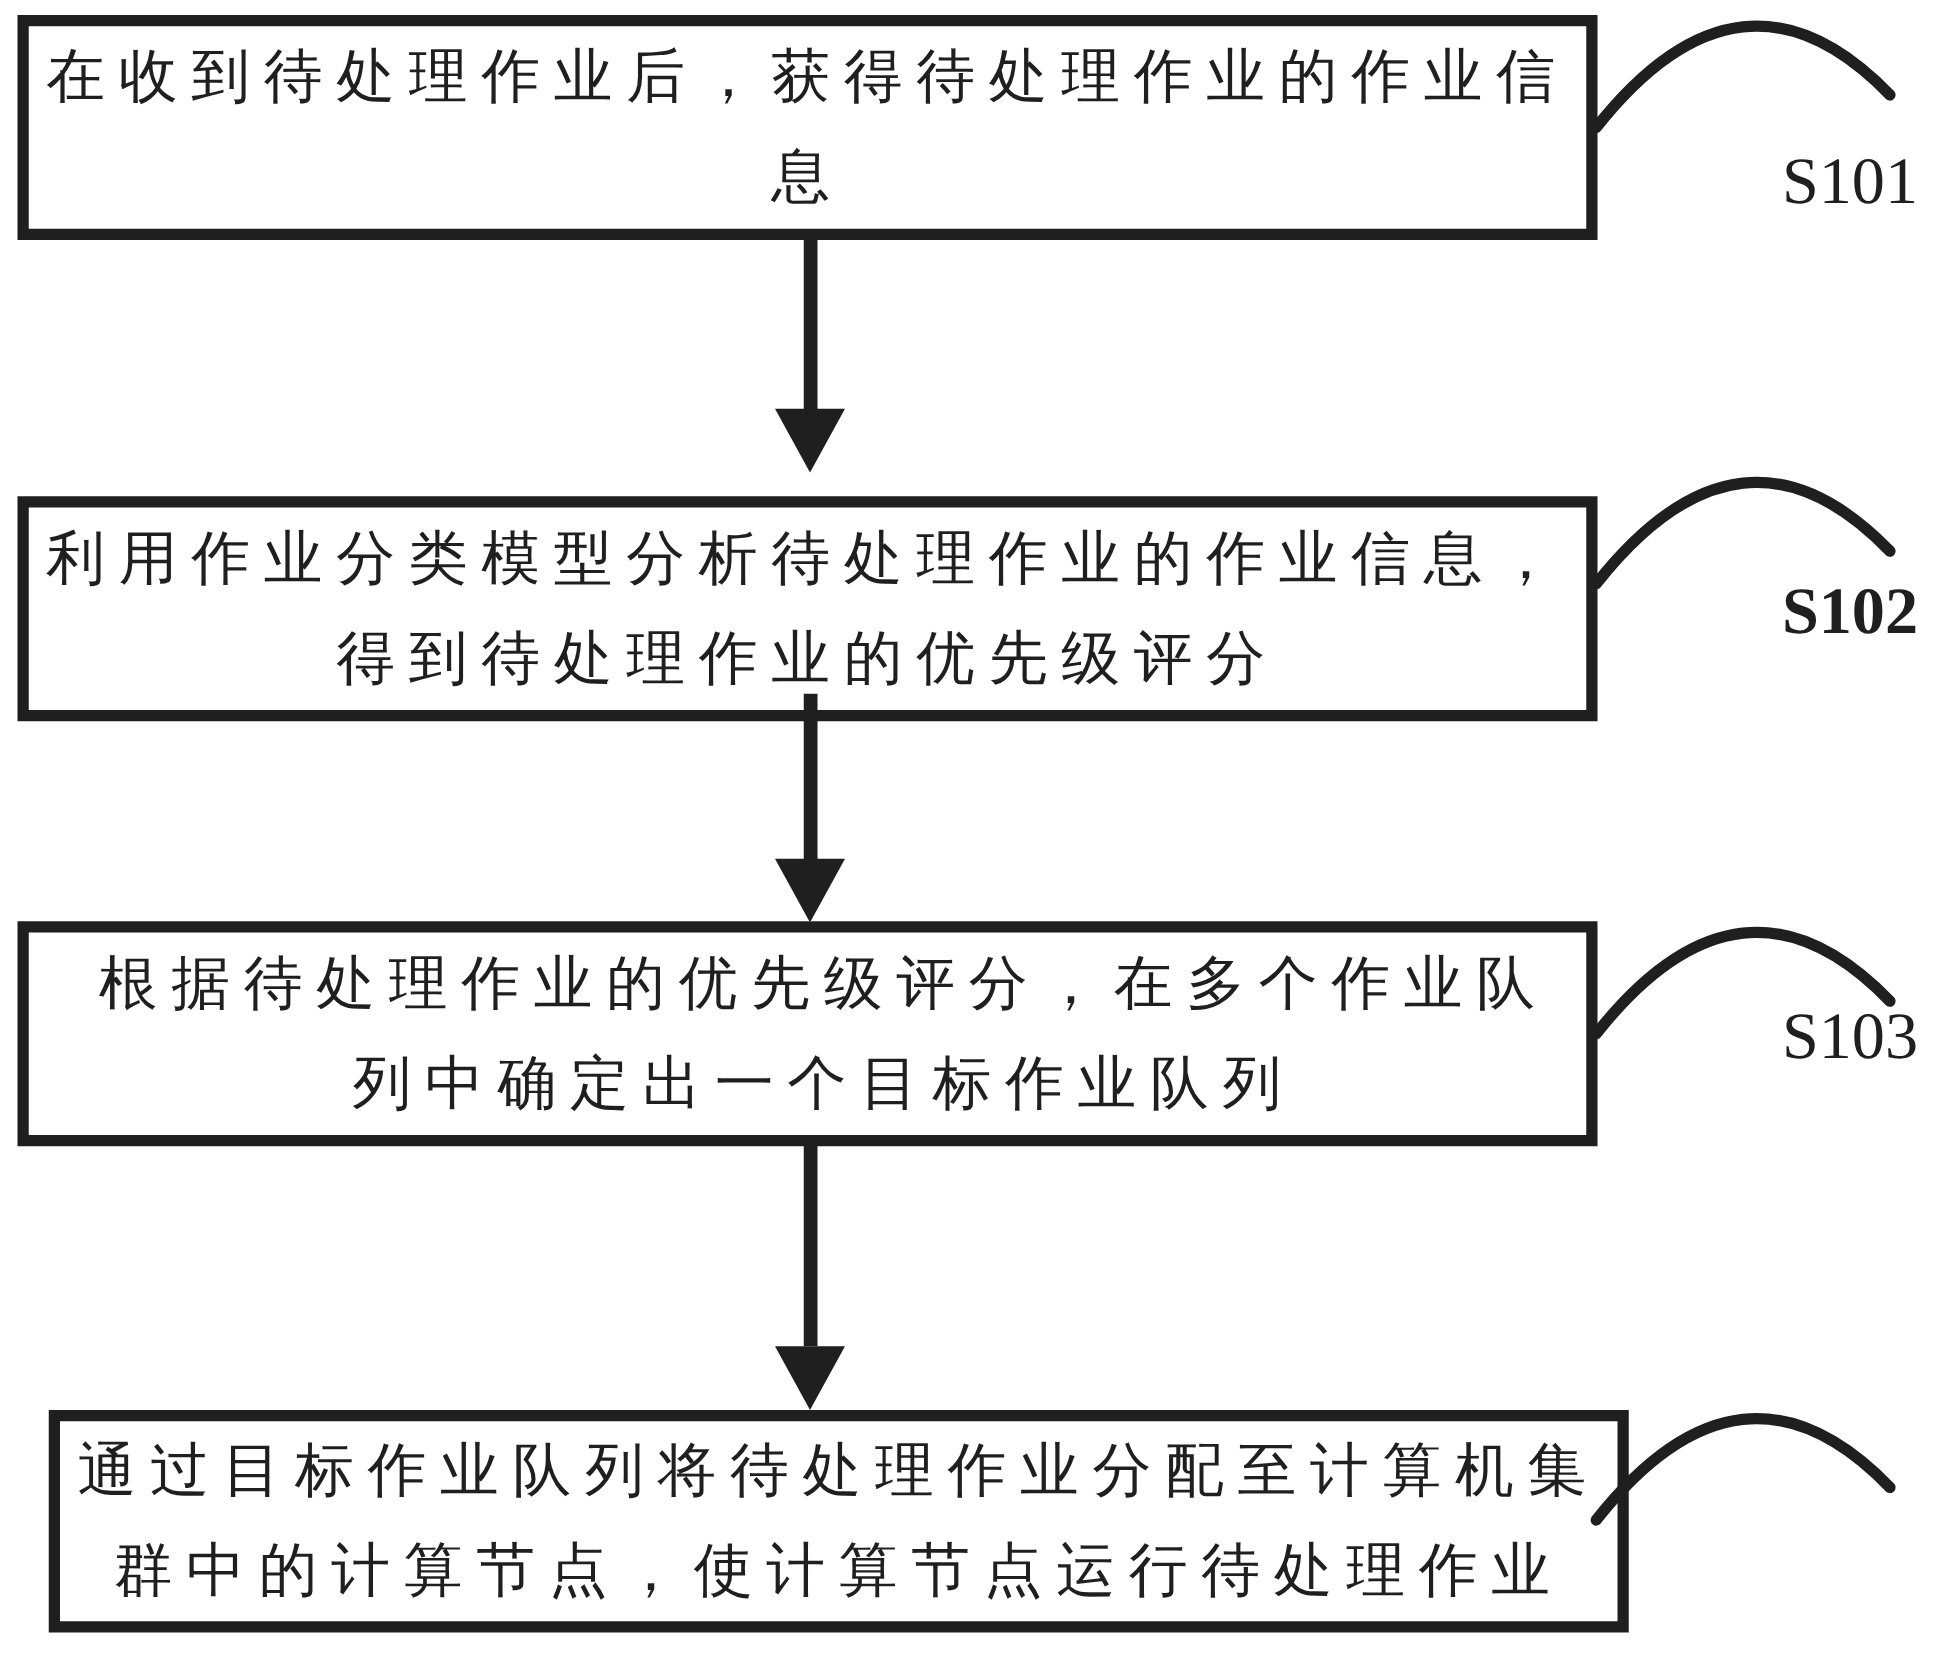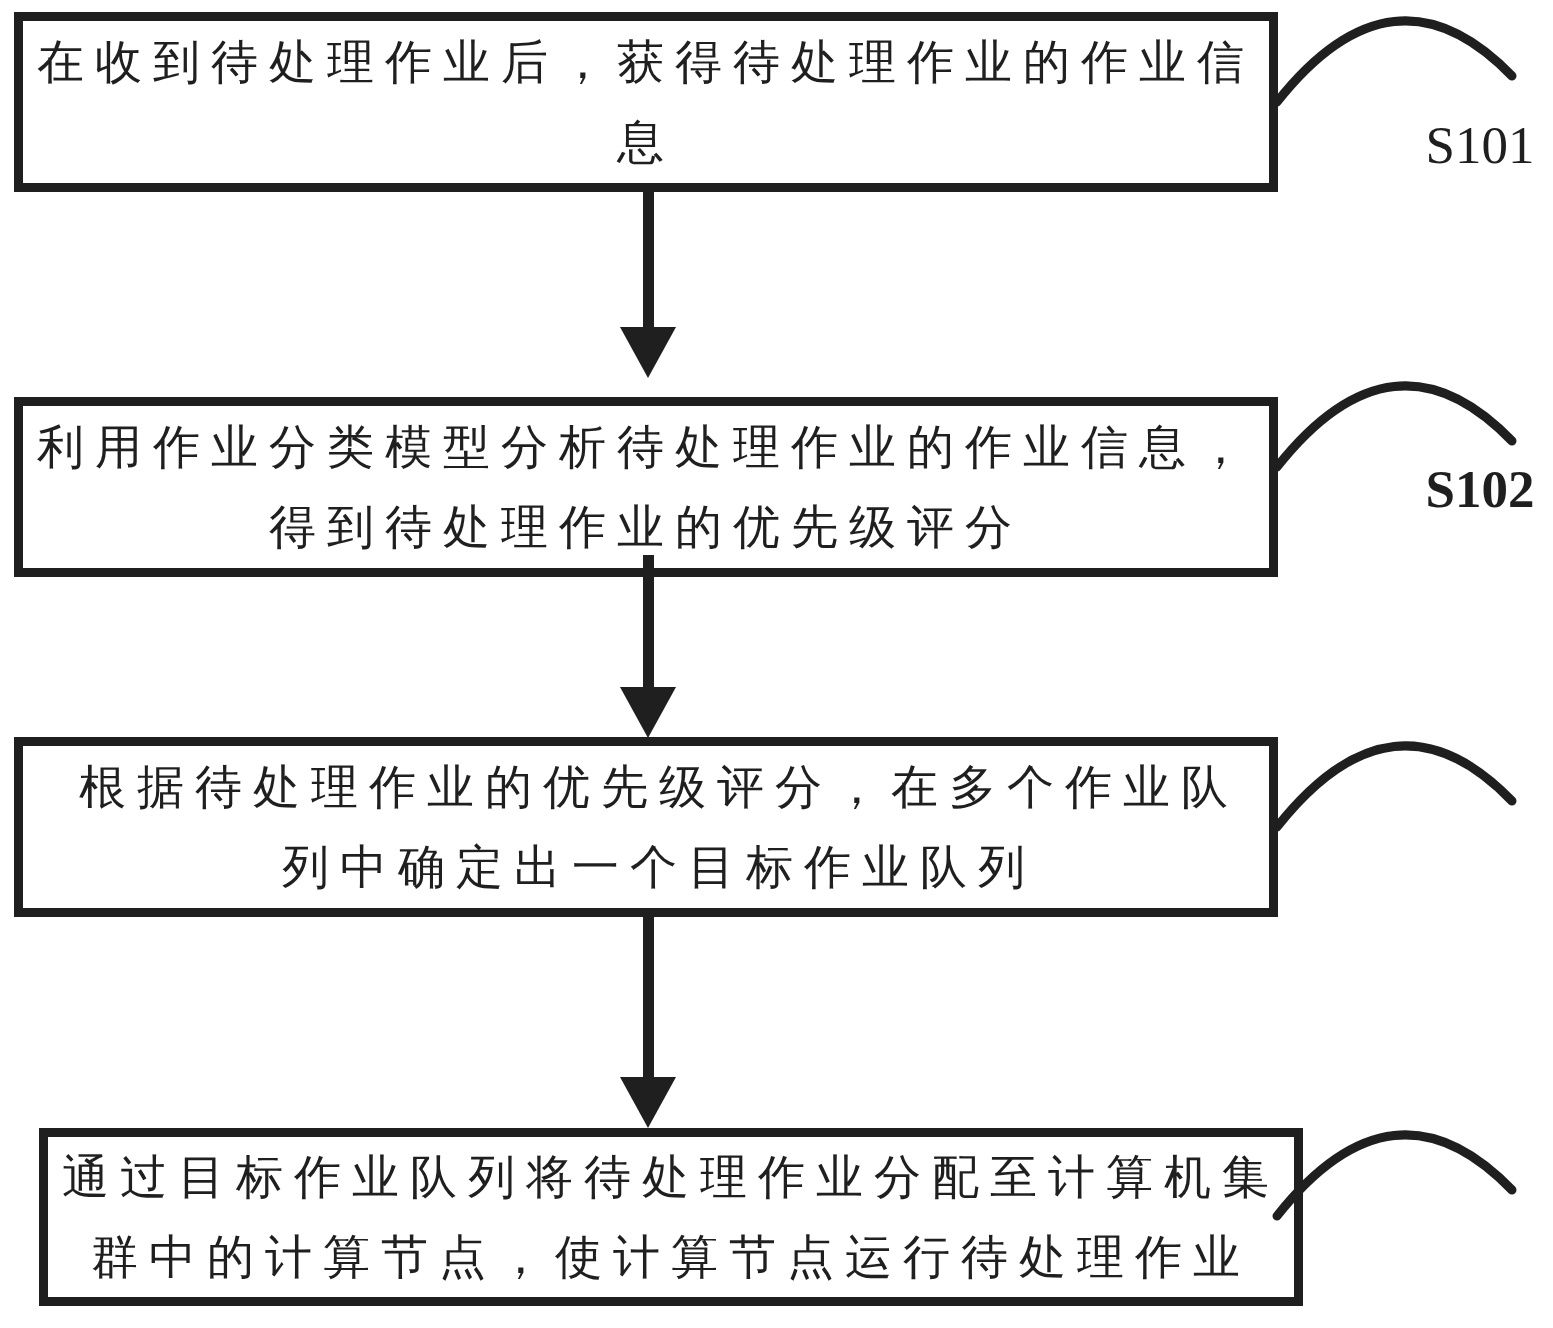--- a/index.html
+++ b/index.html
@@ -93,20 +93,21 @@
 
   <div class="arrow-shaft" style="top:555px;height:133px;"></div>
   <div class="arrow-head" style="top:687px;"></div>
 
   <div class="flow-box" style="top:737px;padding-left:26px;">
     <div class="box-text">根据待处理作业的优先级评分，在多个作业队列中确定出一个目标作业队列</div>
   </div>
   <svg class="connector" style="top:739px;" viewBox="0 0 252 104">
     <path d="M 5 88 Q 122 -60 240 62" fill="none" stroke="#1f1f1f" stroke-width="9" stroke-linecap="round"></path>
   </svg>
+  <div class="step-label" style="top:799px;">S103</div>
 
   <div class="arrow-shaft" style="top:915px;height:162px;"></div>
   <div class="arrow-head" style="top:1077px;"></div>
 
   <div class="flow-box" style="top:1128px;height:178px;margin-left:25px;">
     <div class="box-text">通过目标作业队列将待处理作业分配至计算机集群中的计算节点，使计算节点运行待处理作业</div>
   </div>
   <svg class="connector" style="top:1128px;" viewBox="0 0 252 104">
     <path d="M 5 88 Q 122 -60 240 62" fill="none" stroke="#1f1f1f" stroke-width="9" stroke-linecap="round"></path>
   </svg>

